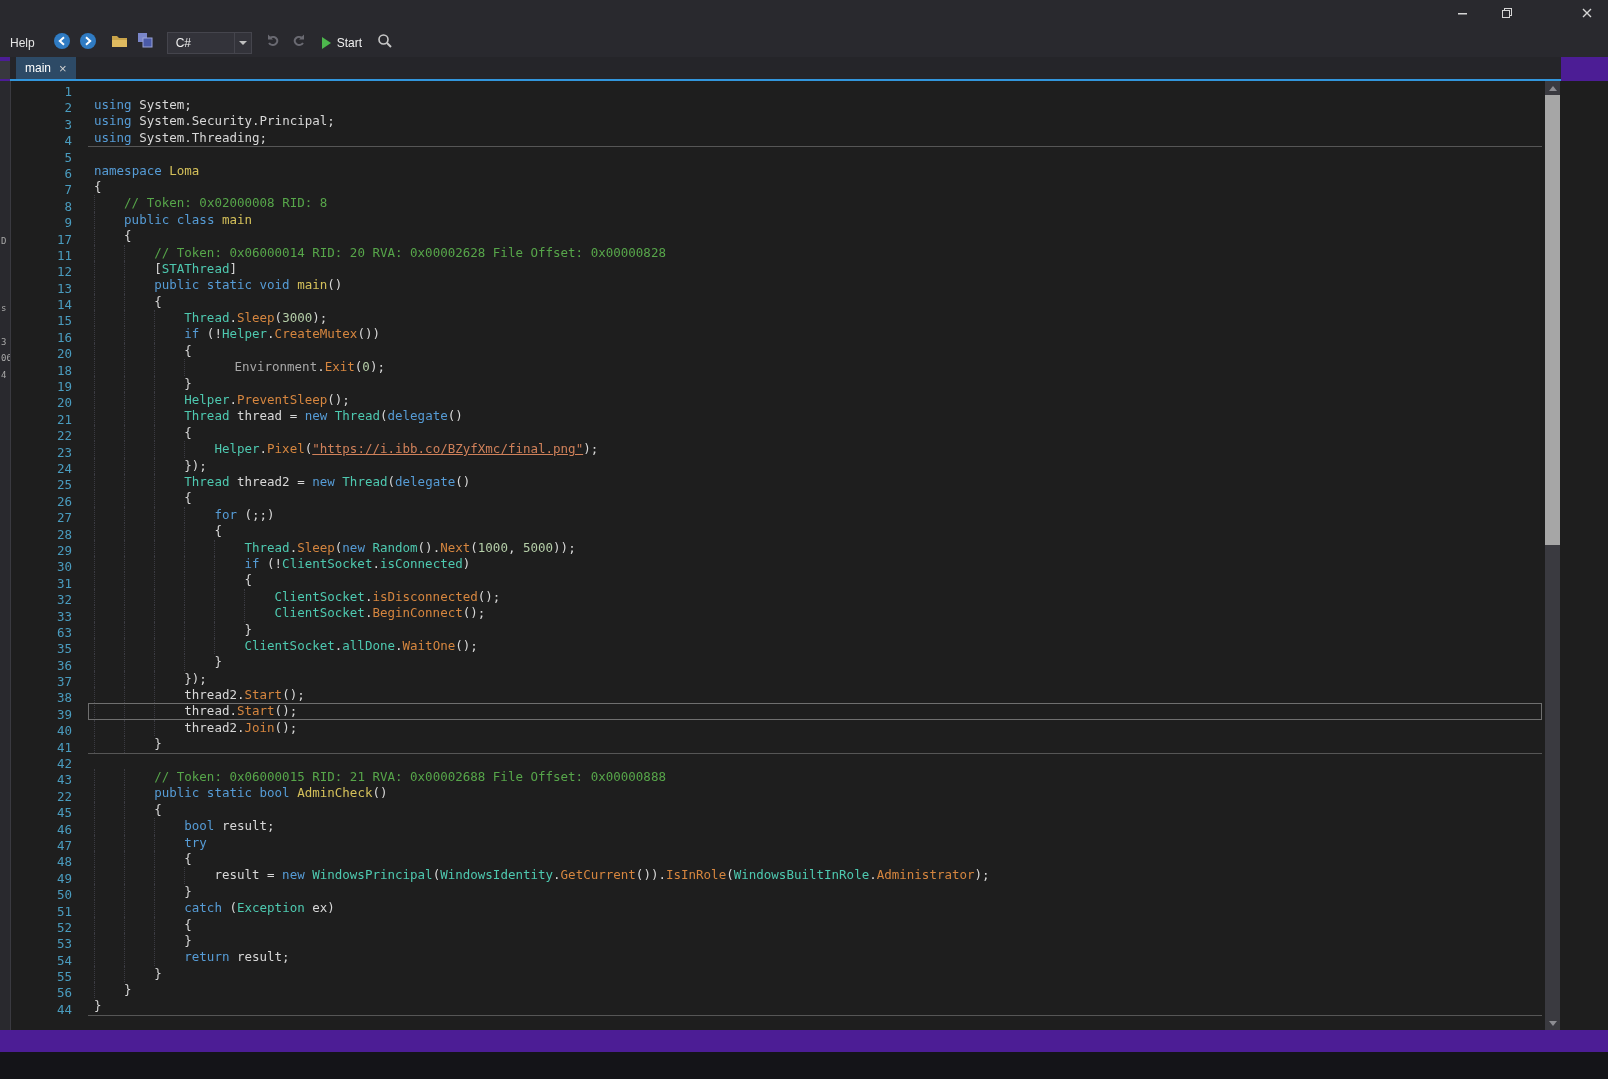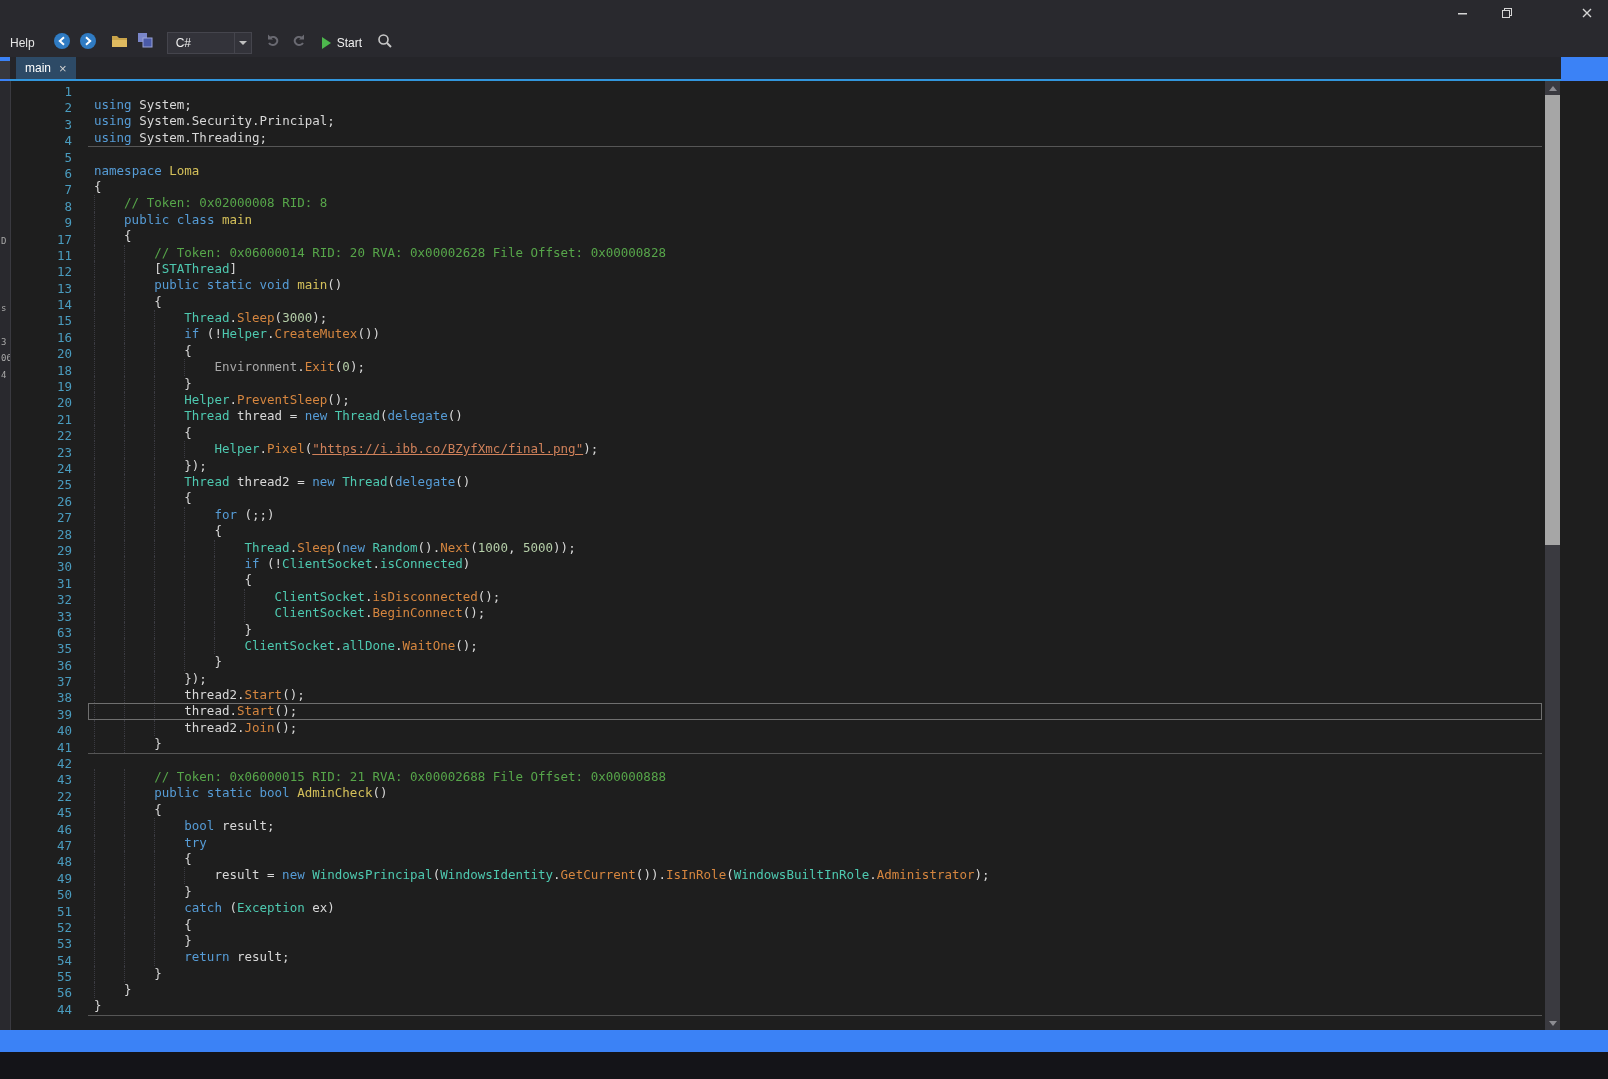--- a/index.html
+++ b/index.html
@@ -1,16 +1,16 @@
 <!DOCTYPE html>
 <html><head>
 <meta charset="utf-8">
 <style>
   html,body{margin:0;padding:0;background:#111;}
-  .window{position:relative;width:1608px;height:1079px;overflow:hidden;background:#3b82f6;font-family:"Liberation Sans",sans-serif;}
+  .window{position:relative;width:1608px;height:1079px;overflow:hidden;background:#4c1d95;font-family:"Liberation Sans",sans-serif;}
 
   
   .titlebar{position:absolute;top:0;left:0;right:0;height:28px;background:#29292e;}
   .win-controls{position:absolute;right:6px;top:0;height:28px;display:flex;align-items:center;gap:14px;}
   .win-btn{width:30px;height:22px;display:flex;align-items:center;justify-content:center;cursor:default;}
 
   
   .toolbar{position:absolute;top:28px;left:0;right:0;height:29px;background:#29292e;display:flex;align-items:center;}
   .menu-help{color:#e6e6e6;font-size:12px;padding:0 14px 0 10px;}
   .tb-icon{width:22px;height:22px;display:flex;align-items:center;justify-content:center;margin:0 2px;}
@@ -39,21 +39,21 @@
   .cl.sep{box-shadow:0 1px 0 0 #565656;}
   .ind{display:inline-block;width:4ch;height:16.4px;border-left:1px dotted #3b3b42;vertical-align:top;box-sizing:border-box;}
   .tk-k{color:#569cd6;}
   .tk-t{color:#4ec9b0;}
   .tk-m{color:#d6863f;}
   .tk-y{color:#d4c05a;}
   .tk-c{color:#57a64a;}
   .tk-u{color:#d0815a;text-decoration:underline;}
   .tk-n{color:#b5cea8;}
   .tk-p{color:#d8d8d8;}
-  .tk-d{color:#a8a8a8;}
+  .tk-d{color:#a8a8a8;margin-left:20px;}
   .watermark{position:absolute;left:543px;top:348px;font-family:"DejaVu Sans",sans-serif;font-weight:bold;font-size:122px;letter-spacing:1px;color:#9cab90;z-index:5;pointer-events:none;}
 
   
   .vscroll{position:absolute;left:1545px;top:0;width:15px;height:949px;background:#3a3a40;}
   .vs-arrow{position:absolute;left:0;width:15px;height:14px;display:flex;align-items:center;justify-content:center;}
   .tri-up-s{width:0;height:0;border-left:4px solid transparent;border-right:4px solid transparent;border-bottom:5px solid #8d8d93;}
   .tri-down-s{width:0;height:0;border-left:4px solid transparent;border-right:4px solid transparent;border-top:5px solid #8d8d93;}
   .vs-thumb{position:absolute;left:0;top:14px;width:15px;height:450px;background:#a6a6a6;}
 
   

